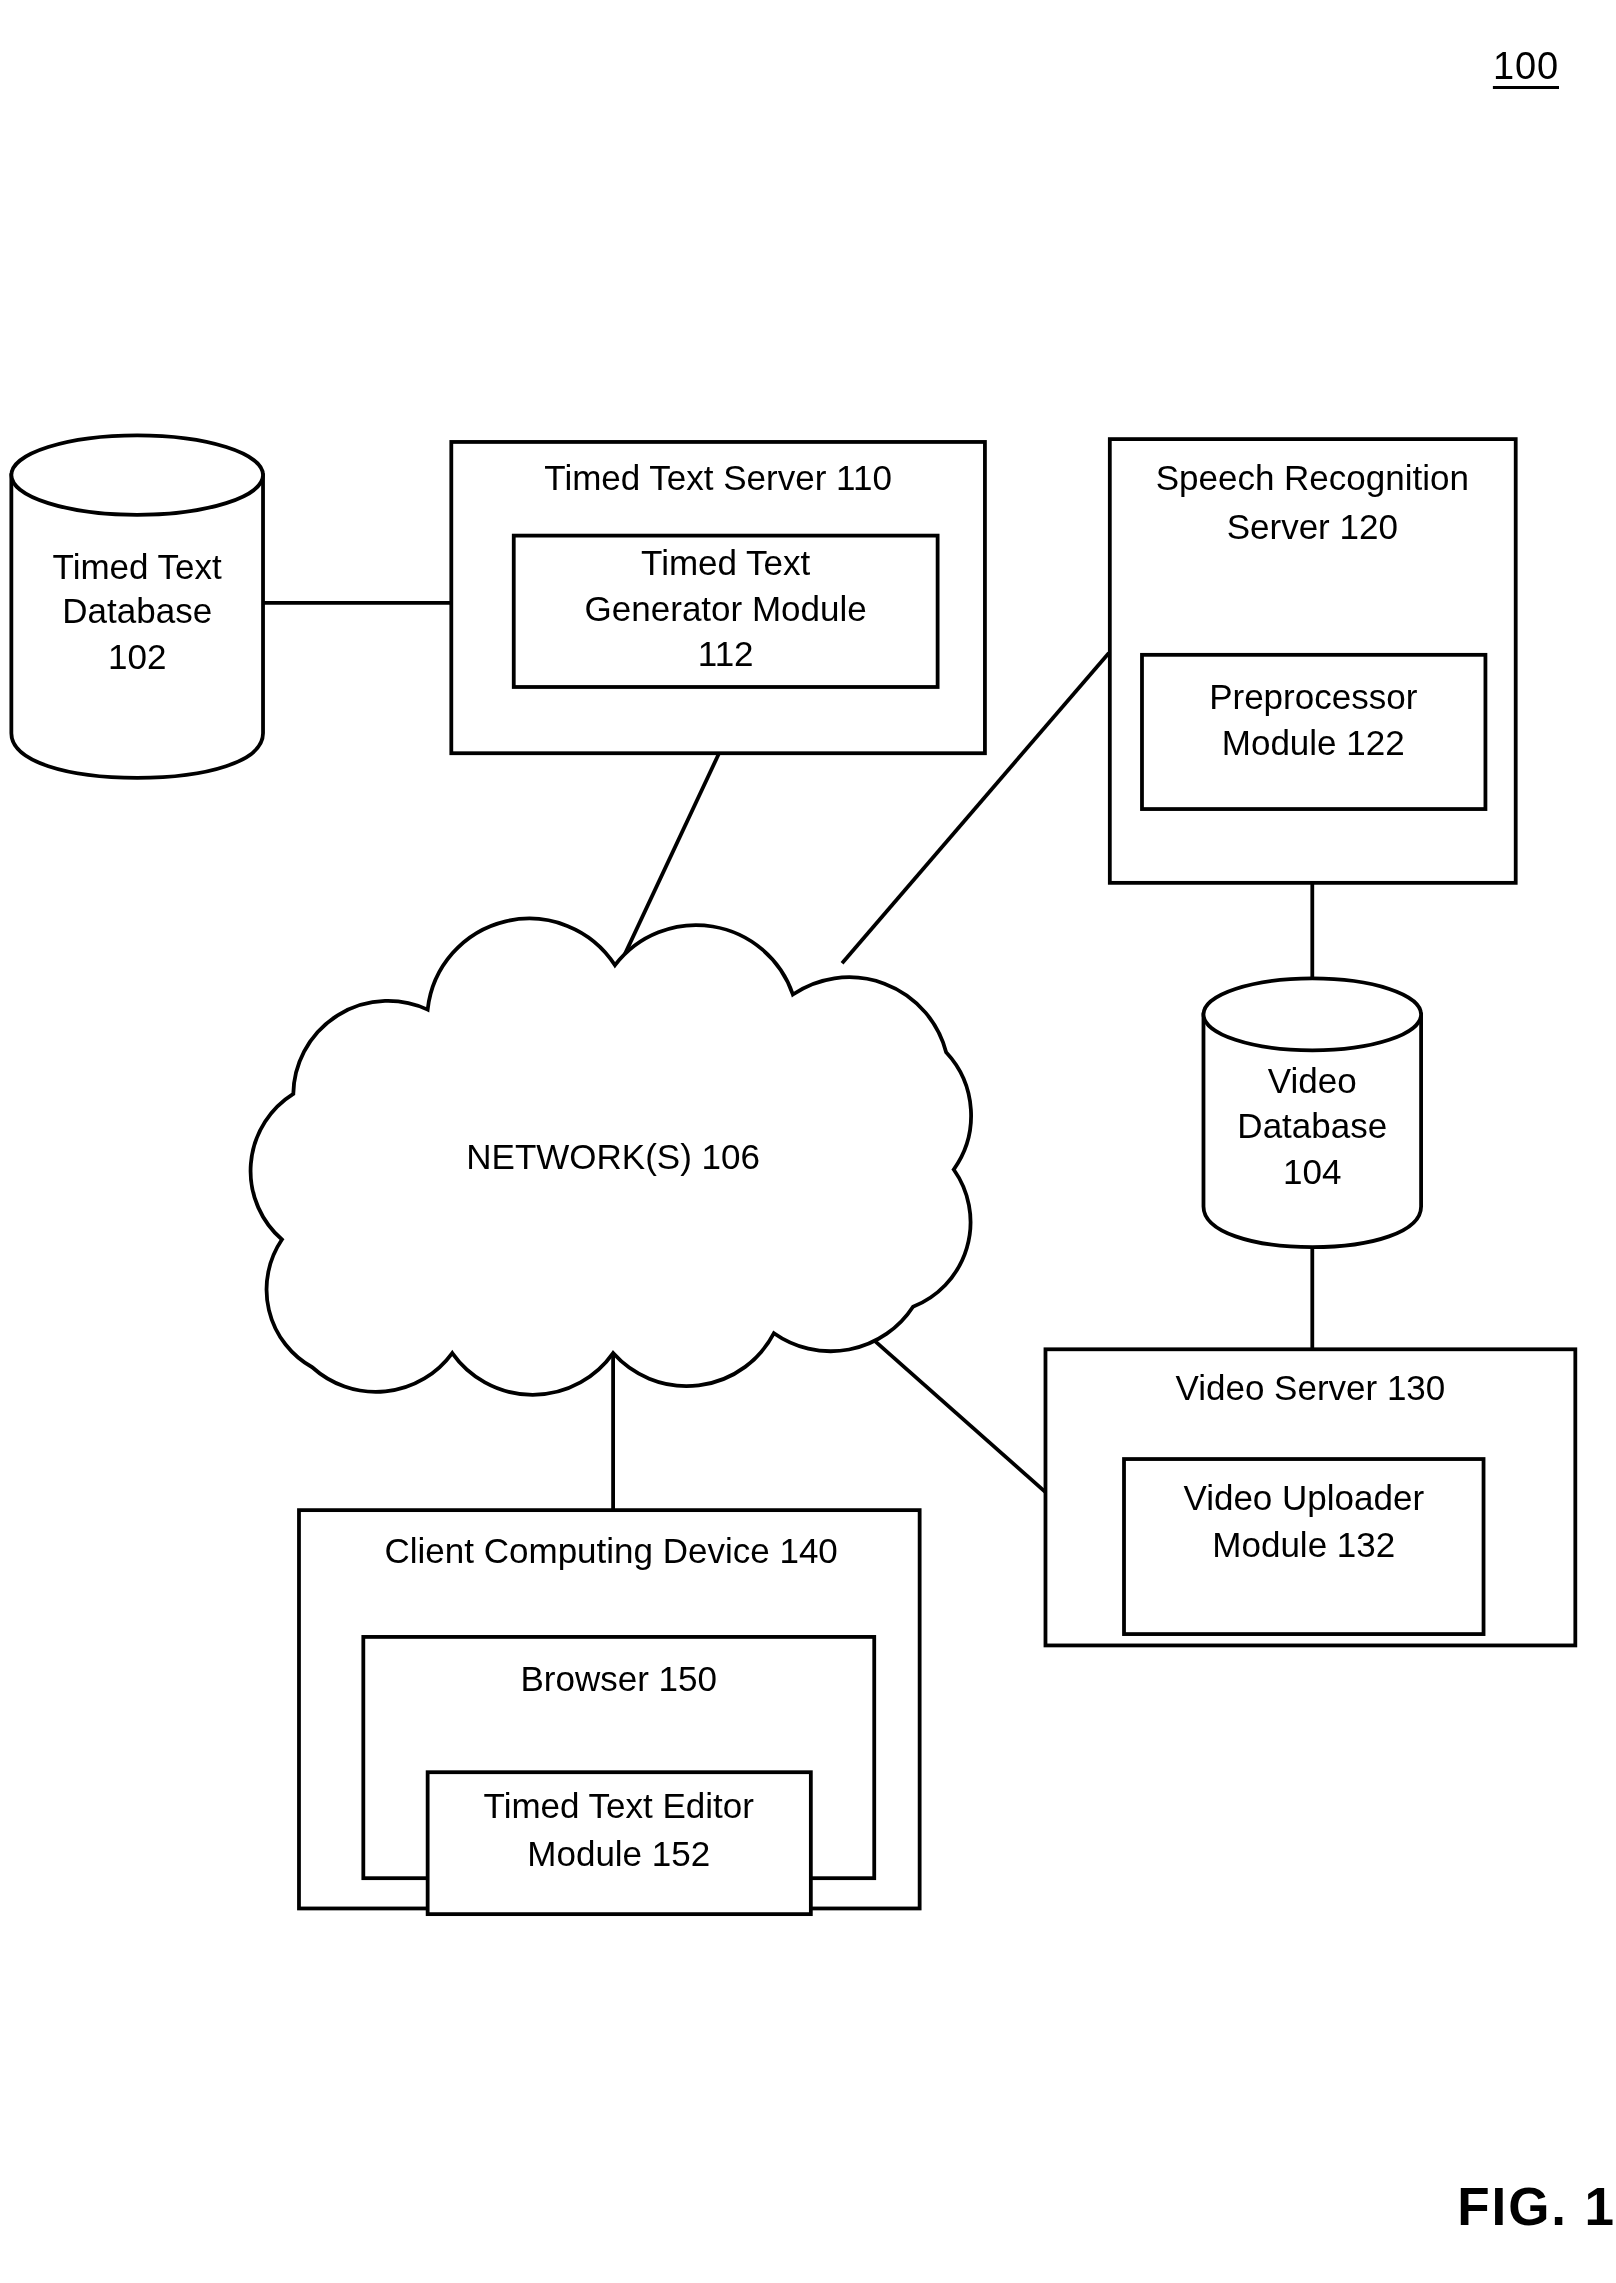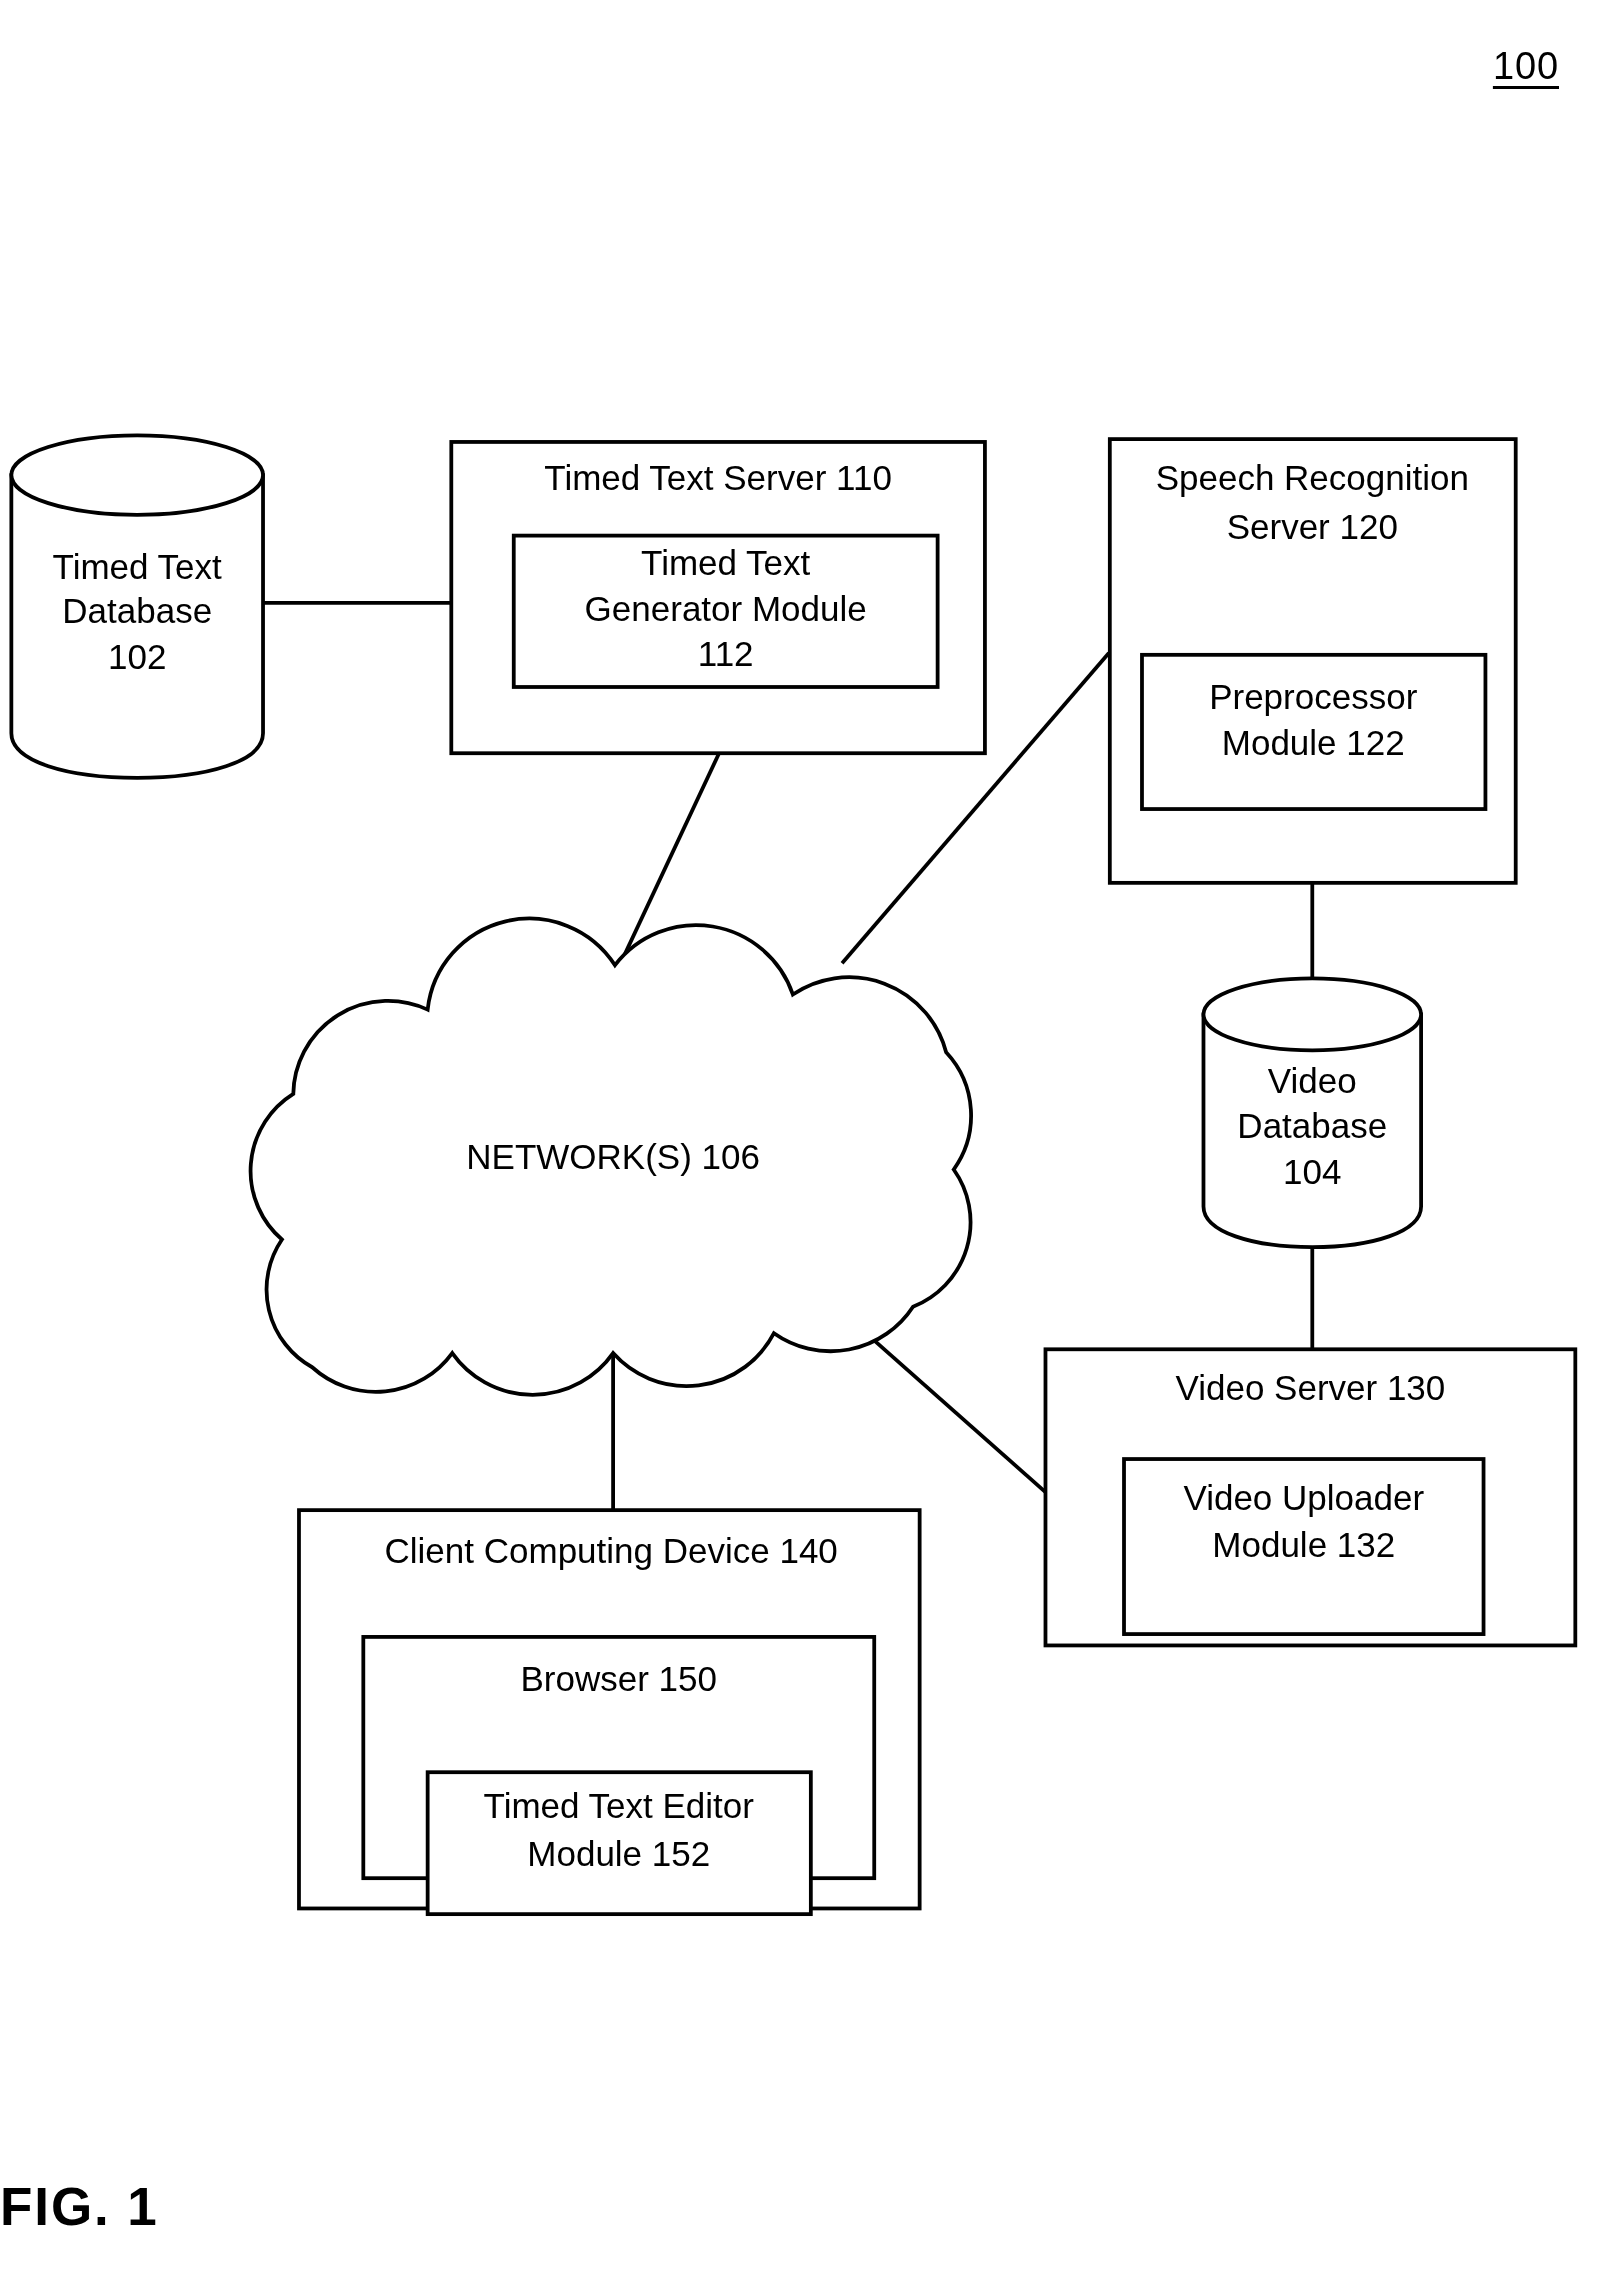--- a/index.html
+++ b/index.html
@@ -59,21 +59,21 @@
     letter-spacing: 0.9px;
     text-decoration: underline;
     text-underline-offset: 6.6px;
     text-decoration-thickness: 2.8px;
   }
   .fig-caption {
     position: absolute;
     left: 0;
     top: 2148px;
     width: 1616px;
-    text-align: left;
+    text-align: right;
     font-size: 53px;
     font-weight: bold;
     letter-spacing: 1.9px;
   }
 </style>
 </head>
 <body>
 
 <div id="figure-root">
 

